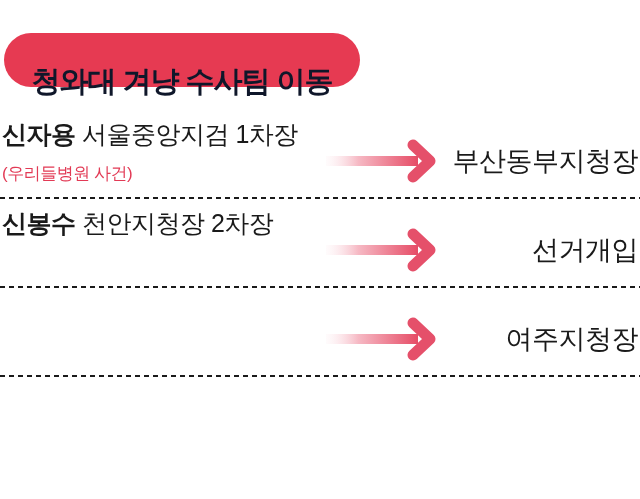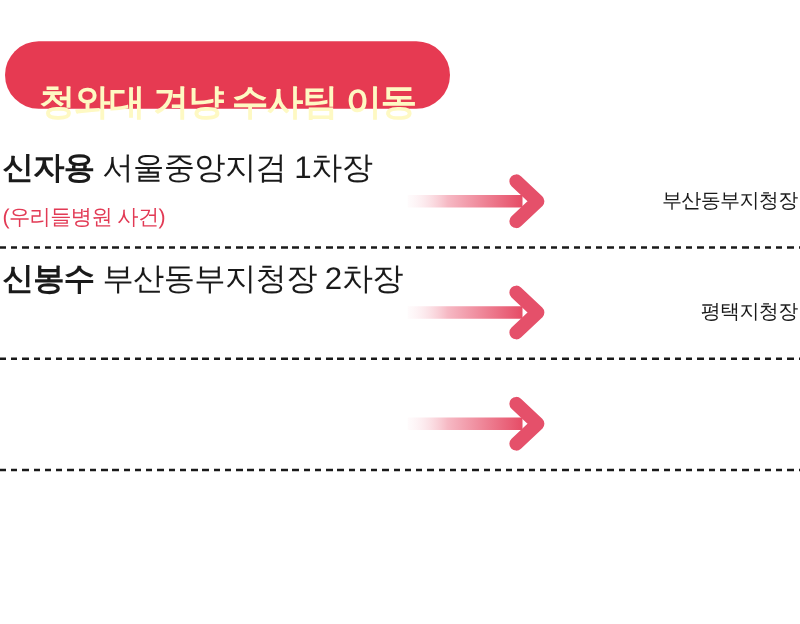--- a/index.html
+++ b/index.html
@@ -23,21 +23,21 @@
     top: 33px;
     width: 356px;
     height: 54px;
     background: #e63a52;
     border-radius: 27px;
     display: flex;
     align-items: center;
     justify-content: center;
   }
   .title-banner .title-text {
-    color: #fef9c3;
+    color: #0f172a;
     font-size: 29px;
     font-weight: 800;
     letter-spacing: -1px;
     white-space: nowrap;
     padding-bottom: 2px;
     margin-top: 45px;
   }
 
   
   .rows {
@@ -89,21 +89,21 @@
     left: 326px;
     top: 29px;
     width: 118px;
     height: 44px;
   }
   .dest-label {
     position: absolute;
     right: 2px;
     top: 36px;
     transform: translateY(-50%) ;
-    font-size: 16px;
+    font-size: 27px;
     color: #1a1a1a;
     letter-spacing: -0.5px;
     white-space: nowrap;
     top: 51px;
   }
 </style>
 </head>
 <body>
 
 <svg width="0" height="0" style="position:absolute" aria-hidden="true">
@@ -138,36 +138,37 @@
           <path d="M87 6 L104 22 L87 38" stroke="#e5506a" stroke-width="11" stroke-linecap="round" stroke-linejoin="round" fill="none"></path>
         </svg>
       </div>
       <div class="dest-label">부산동부지청장</div>
     </div>
 
     <div class="row">
       <div class="left-block">
         <div class="person-line">
           <span class="person-name">신봉수</span>
-          <span class="person-position">부산동부지청장 2차장</span>
+          <span class="person-position">천안지청장 2차장</span>
         </div>
       </div>
       <div class="arrow-wrap">
         <svg width="118" height="44" viewBox="0 0 118 44">
           <rect x="0" y="17" width="92" height="10" fill="url(#arrowGrad)"></rect>
           <path d="M87 6 L104 22 L87 38" stroke="#e5506a" stroke-width="11" stroke-linecap="round" stroke-linejoin="round" fill="none"></path>
         </svg>
       </div>
-      <div class="dest-label">평택지청장</div>
+      <div class="dest-label">선거개입</div>
     </div>
 
     <div class="row">
       <div class="arrow-wrap">
         <svg width="118" height="44" viewBox="0 0 118 44">
           <rect x="0" y="17" width="92" height="10" fill="url(#arrowGrad)"></rect>
           <path d="M87 6 L104 22 L87 38" stroke="#e5506a" stroke-width="11" stroke-linecap="round" stroke-linejoin="round" fill="none"></path>
         </svg>
       </div>
+      <div class="dest-label">여주지청장</div>
     </div>
 
 
   </div>
 </div>
 
 </body></html>

